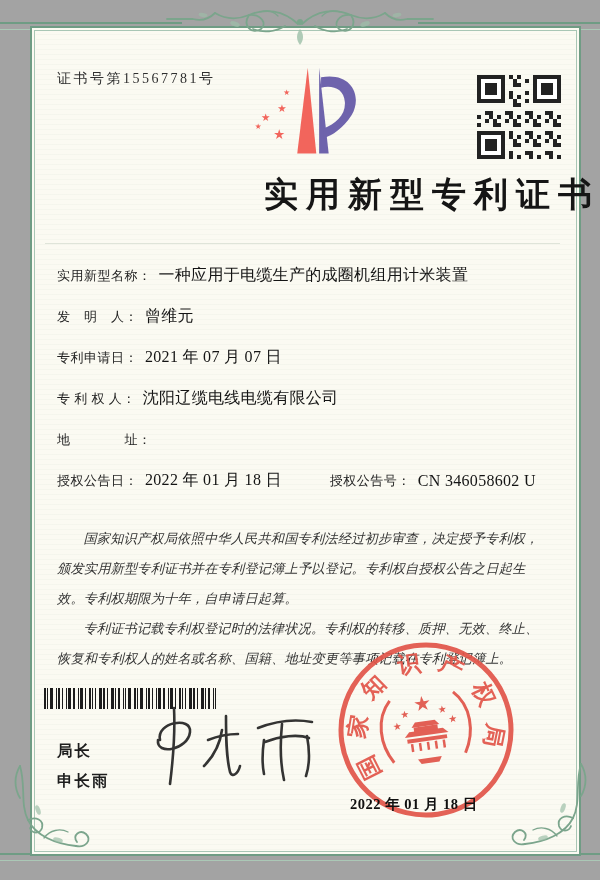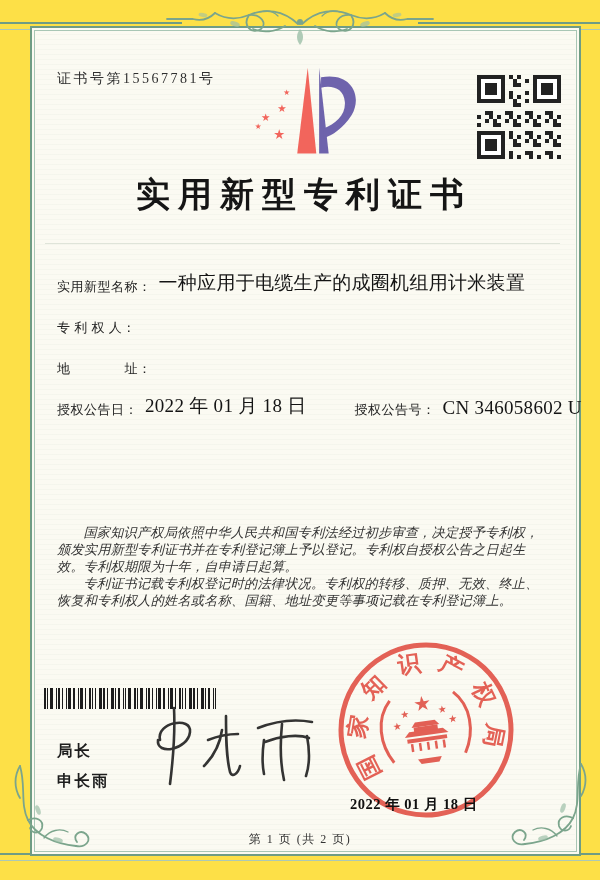--- a/index.html
+++ b/index.html
@@ -2,21 +2,21 @@
 <html><head>
 <meta charset="utf-8">
 <style>
   html,body{margin:0;padding:0;}
   body{
     width:600px;height:880px;
     background:#eeede2;
     font-family:"Liberation Serif","DejaVu Serif",serif;
     overflow:hidden;
   }
-  .canvas{position:relative;width:600px;height:880px;background:#fde047;overflow:hidden;}
+  .canvas{position:relative;width:600px;height:880px;background:#a3a3a3;overflow:hidden;}
 
   
   .hline{position:absolute;height:5px;border-top:2px solid #6f9c84;border-bottom:1px solid #abc8b6;}
   .hline-top-l{left:0;top:22px;width:182px;}
   .hline-top-r{left:418px;top:22px;width:182px;}
   .hline-bottom{left:0;top:853px;width:600px;}
   .frame{
     position:absolute;left:30px;top:26px;width:551px;height:830px;
     background:#fbfaf2;border:2px solid #6f9c84;box-sizing:border-box;
   }
@@ -30,36 +30,36 @@
   .orn-top{position:absolute;left:165px;top:2px;width:270px;height:46px;}
   .corner{position:absolute;width:95px;height:95px;}
   .corner-bl{left:10px;top:760px;}
   .corner-br{left:496px;top:758px;transform:scaleX(-1);}
 
   
   .cert-no{position:absolute;left:57px;top:70px;font-size:14px;letter-spacing:2.5px;color:#2f2f2f;}
   .logo{position:absolute;left:244px;top:62px;}
   .qr{position:absolute;left:477px;top:75px;width:84px;height:84px;}
   .title{
-    position:absolute;left:0;right:0;top:172px;text-align:center;
+    position:absolute;left:0;right:0;top:172px;text-align:right;
     font-size:34px;font-weight:700;letter-spacing:8px;text-indent:8px;color:#151515;
   }
   .divider{position:absolute;left:45px;right:40px;top:243px;border-top:1px solid rgba(100,125,108,0.18);}
 
   
   .fields{position:absolute;left:57px;top:255px;width:505px;}
-  .frow{height:41px;display:flex;align-items:flex-end;}
+  .frow{height:41px;display:flex;align-items:center;}
   .flabel{font-size:13px;letter-spacing:0.5px;color:#242424;white-space:pre;flex:none;}
-  .fvalue{font-size:19px;margin-left:7px;color:#141414;letter-spacing:0.3px;white-space:pre;}
+  .fvalue{font-size:16px;margin-left:7px;color:#141414;letter-spacing:0.3px;white-space:pre;}
   .g2{margin-left:48px;}
 
   
   .paragraphs{
     position:absolute;left:57px;top:524px;width:494px;
-    font-size:13.2px;line-height:17px;letter-spacing:0.2px;color:#333;font-style:italic;
+    font-size:13.2px;line-height:30px;letter-spacing:0.2px;color:#333;font-style:italic;
   }
   .paragraphs p{margin:0;text-indent:2em;}
 
   
   .barcode{position:absolute;left:44px;top:688px;}
   .signer{position:absolute;left:57px;font-size:15.5px;font-weight:600;letter-spacing:2px;color:#1d1d1d;}
   .signer-role{top:741px;}
   .signer-name{top:771px;}
   .sig-svg{position:absolute;left:130px;top:698px;}
   .seal{position:absolute;left:336px;top:640px;width:180px;height:180px;transform:rotate(-8deg);opacity:0.92;}
@@ -228,21 +228,30 @@
 
   <div class="title">实用新型专利证书</div>
   <div class="divider"></div>
 
   <div class="fields">
     <div class="frow">
       <span class="flabel">实用新型名称：</span>
       <span class="fvalue">一种应用于电缆生产的成圈机组用计米装置</span>
     </div>
     <div class="frow">
+      <span class="flabel">发　明　人：</span>
+      <span class="fvalue">曾维元</span>
+    </div>
+    <div class="frow">
+      <span class="flabel">专利申请日：</span>
+      <span class="fvalue">2021 年 07 月 07 日</span>
+    </div>
+    <div class="frow">
       <span class="flabel">专 利 权 人：</span>
+      <span class="fvalue">沈阳辽缆电线电缆有限公司</span>
     </div>
     <div class="frow">
       <span class="flabel">地　　　　址：</span>
     </div>
     <div class="frow">
       <span class="flabel">授权公告日：</span>
       <span class="fvalue">2022 年 01 月 18 日</span>
       <span class="flabel g2">授权公告号：</span>
       <span class="fvalue">CN 346058602 U</span>
     </div>
@@ -349,15 +358,14 @@
         <path d="M -12,26 L 12,26 L 9,31 L -9,31 Z"></path>
       </g>
       <g stroke="#e05348" stroke-width="3" fill="none">
         <path d="M -36,26 C -48,6 -48,-20 -32,-36"></path>
         <path d="M 36,26 C 48,6 48,-20 32,-36"></path>
       </g>
     </g>
   </svg>
   <div class="seal-date">2022 年 01 月 18 日</div>
 
-  <div class="footer">第 1 页 (共 2 页)</div>
 
 </div>
 
 </body></html>

